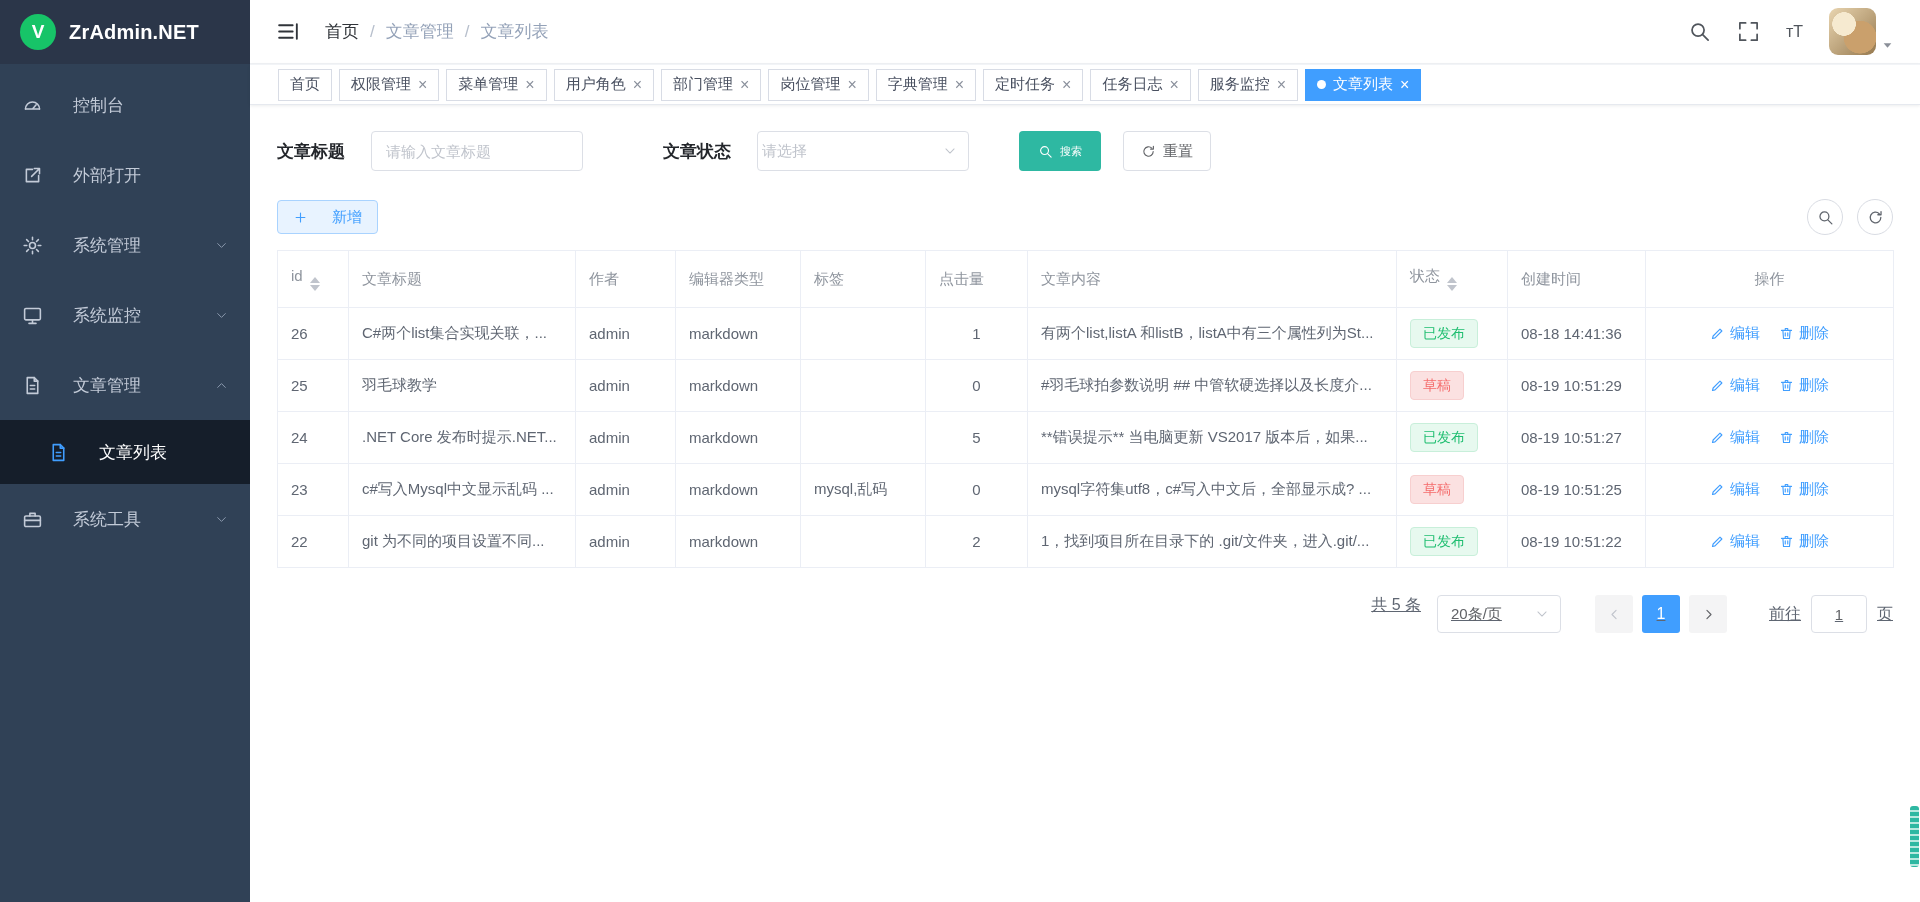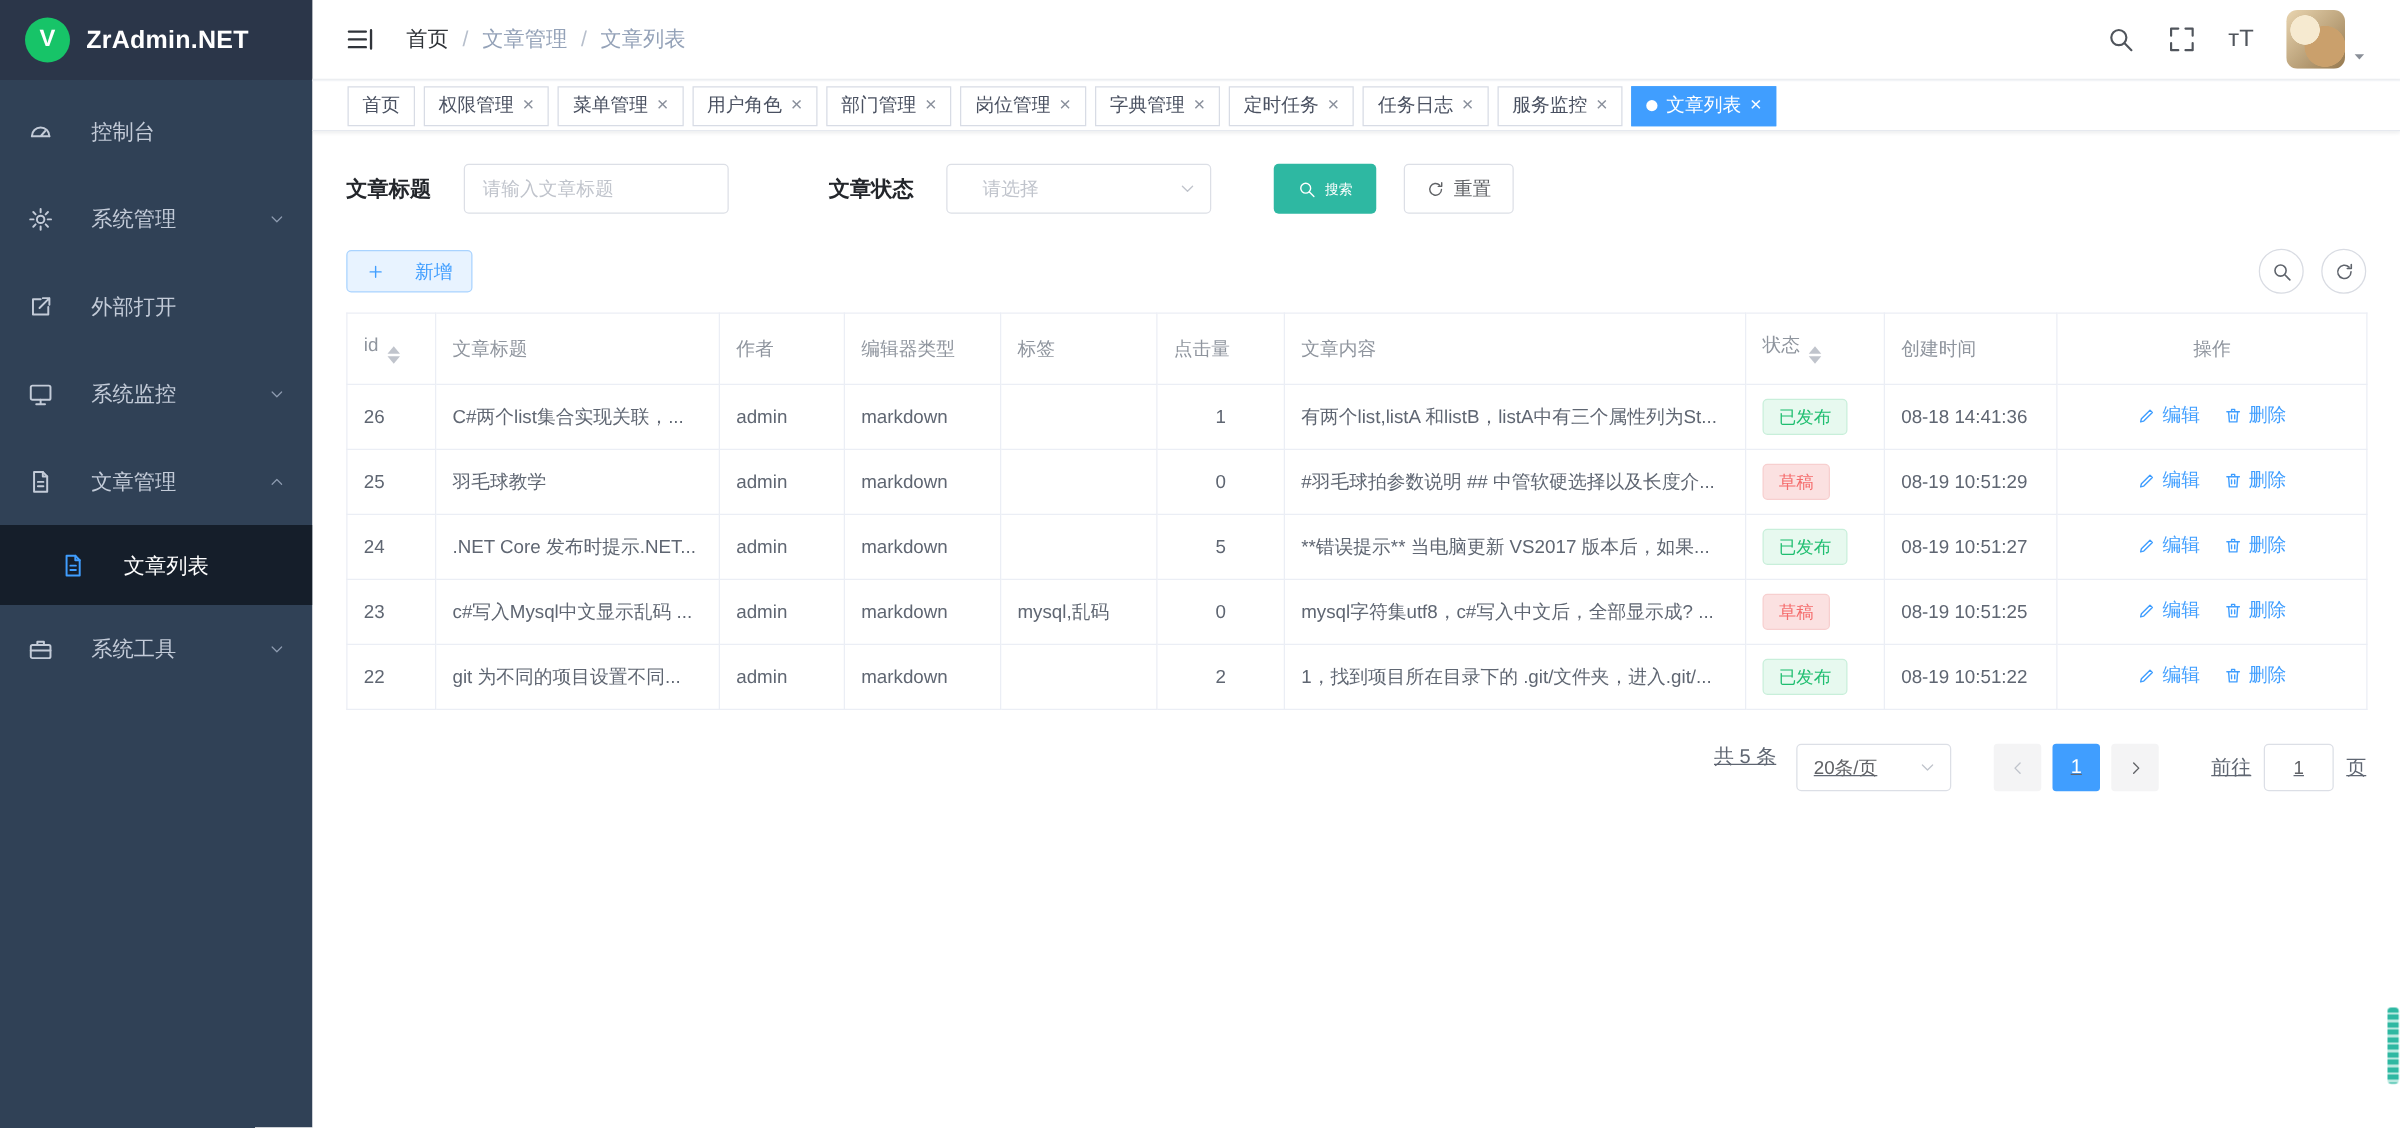--- a/index.html
+++ b/index.html
@@ -24,21 +24,21 @@
   
   .main{flex:1;display:flex;flex-direction:column;min-width:0;}
   .topbar{height:64px;background:#fff;display:flex;align-items:center;padding:0 26px;border-bottom:1px solid #f0f2f5;}
   .hamburger{width:25px;height:25px;color:#30343a;cursor:pointer;flex-shrink:0;}
   .breadcrumb{margin-left:24px;display:flex;gap:11px;align-items:center;font-size:17px;}
   .bc-item{color:#94a2b8;cursor:pointer;}
   .bc-item.first{color:#2f3338;}
   .bc-sep{color:#b7bfcc;}
   .topbar-right{margin-left:auto;display:flex;align-items:center;gap:26px;}
   .tb-ic{width:23px;height:23px;color:#50555c;cursor:pointer;}
-  .font-ic{font-size:19px;color:#50555c;cursor:pointer;}
+  .font-ic{font-size:16px;color:#50555c;cursor:pointer;}
   .avatar-wrap{display:flex;align-items:flex-end;gap:5px;}
   .avatar{width:47px;height:47px;border-radius:9px;cursor:pointer;flex-shrink:0;
     background:
       radial-gradient(circle at 32% 34%, #f6ead0 0 26%, rgba(0,0,0,0) 27%),
       radial-gradient(circle at 66% 62%, #caa06c 0 38%, rgba(0,0,0,0) 39%),
       linear-gradient(135deg,#e9d5b0,#96794f);}
   .caret{width:13px;height:13px;color:#8a8f98;margin-bottom:3px;cursor:pointer;}
 
   
   .tabbar{height:41px;display:flex;align-items:center;gap:7px;padding:0 28px;background:#fff;
@@ -50,21 +50,21 @@
   .tab.active .dot{display:inline-block;}
   .tab.active .close{color:#fff;}
 
   
   .content{flex:1;padding:26px 27px 0 27px;background:#fff;overflow:hidden;}
   .filter-row{display:flex;align-items:center;margin-bottom:28px;}
   .f-label{font-weight:bold;font-size:17px;color:#23262b;margin-right:26px;white-space:nowrap;}
   .f-label.lbl2{margin-left:80px;}
   .f-input{width:212px;height:40px;border:1px solid #dcdfe6;border-radius:4px;padding:0 14px;font-size:15px;color:#606266;outline:none;}
   .f-input::placeholder{color:#c0c4cc;}
-  .f-select{width:212px;height:40px;border:1px solid #dcdfe6;border-radius:4px;padding:0 34px 0 28px;display:flex;align-items:center;color:#c0c4cc;position:relative;cursor:pointer;}
+  .f-select{width:212px;height:40px;border:1px solid #dcdfe6;border-radius:4px;padding:0 34px 0 4px;display:flex;align-items:center;color:#c0c4cc;position:relative;cursor:pointer;}
   .sel-chev{position:absolute;right:11px;top:50%;transform:translateY(-50%);width:14px;height:14px;color:#c0c4cc;}
   .btn-search{height:40px;padding:0 19px;background:#2eb8a2;color:#fff;border:none;border-radius:4px;font-size:11px;display:inline-flex;align-items:center;gap:7px;margin-left:50px;cursor:pointer;}
   .btn-reset{height:40px;padding:0 17px;background:#fff;color:#606266;border:1px solid #dcdfe6;border-radius:4px;font-size:15px;display:inline-flex;align-items:center;gap:7px;margin-left:22px;cursor:pointer;}
   .btn-ic{width:15px;height:15px;}
 
   .toolbar-row{display:flex;align-items:center;margin-bottom:15px;}
   .btn-add{height:34px;padding:0 15px;background:#e8f3ff;color:#409eff;border:1px solid #a9d3ff;border-radius:4px;font-size:15px;display:inline-flex;align-items:center;gap:24px;cursor:pointer;}
   .tool-circles{margin-left:auto;display:flex;gap:14px;}
   .circle-btn{width:36px;height:36px;border-radius:50%;border:1px solid #d9dce3;background:#fff;display:flex;align-items:center;justify-content:center;color:#5f646c;cursor:pointer;}
   .circle-btn .ic{width:17px;height:17px;}
@@ -118,38 +118,38 @@
             <svg viewBox="0 0 24 24" fill="none" stroke="currentColor" stroke-width="1.8" stroke-linecap="round" stroke-linejoin="round">
               <path d="M4 16a8 8 0 1116 0"></path>
               <path d="M4 16h16M12 16l4.2-4.8"></path>
             </svg>
           </span>
           <span>控制台</span>
         </div>
         <div class="menu-item">
           <span class="ic">
             <svg viewBox="0 0 24 24" fill="none" stroke="currentColor" stroke-width="1.8" stroke-linecap="round" stroke-linejoin="round">
+              <path d="M12 5H5v14h14v-7M14 4h6v6M20 4l-9 9"></path>
+            </svg>
+          </span>
+          <span>外部打开</span>
+        </div>
+        <div class="menu-item">
+          <span class="ic">
+            <svg viewBox="0 0 24 24" fill="none" stroke="currentColor" stroke-width="1.8" stroke-linecap="round" stroke-linejoin="round">
               <circle cx="12" cy="12" r="3.4"></circle>
               <path d="M12 2.5v3M12 18.5v3M2.5 12h3M18.5 12h3M5.3 5.3l2.1 2.1M16.6 16.6l2.1 2.1M18.7 5.3l-2.1 2.1M7.4 16.6l-2.1 2.1"></path>
             </svg>
           </span>
           <span>系统管理</span>
           <span class="ic chev">
             <svg viewBox="0 0 24 24" fill="none" stroke="currentColor" stroke-width="1.8" stroke-linecap="round" stroke-linejoin="round">
               <path d="M5 8.5l7 7 7-7"></path>
             </svg>
           </span>
-        </div>
-        <div class="menu-item">
-          <span class="ic">
-            <svg viewBox="0 0 24 24" fill="none" stroke="currentColor" stroke-width="1.8" stroke-linecap="round" stroke-linejoin="round">
-              <path d="M12 5H5v14h14v-7M14 4h6v6M20 4l-9 9"></path>
-            </svg>
-          </span>
-          <span>外部打开</span>
         </div>
         <div class="menu-item">
           <span class="ic">
             <svg viewBox="0 0 24 24" fill="none" stroke="currentColor" stroke-width="1.8" stroke-linecap="round" stroke-linejoin="round">
               <rect x="3" y="4" width="18" height="13" rx="1.5"></rect>
               <path d="M12 17v4M8 21h8"></path>
             </svg>
           </span>
           <span>系统监控</span>
           <span class="ic chev">

